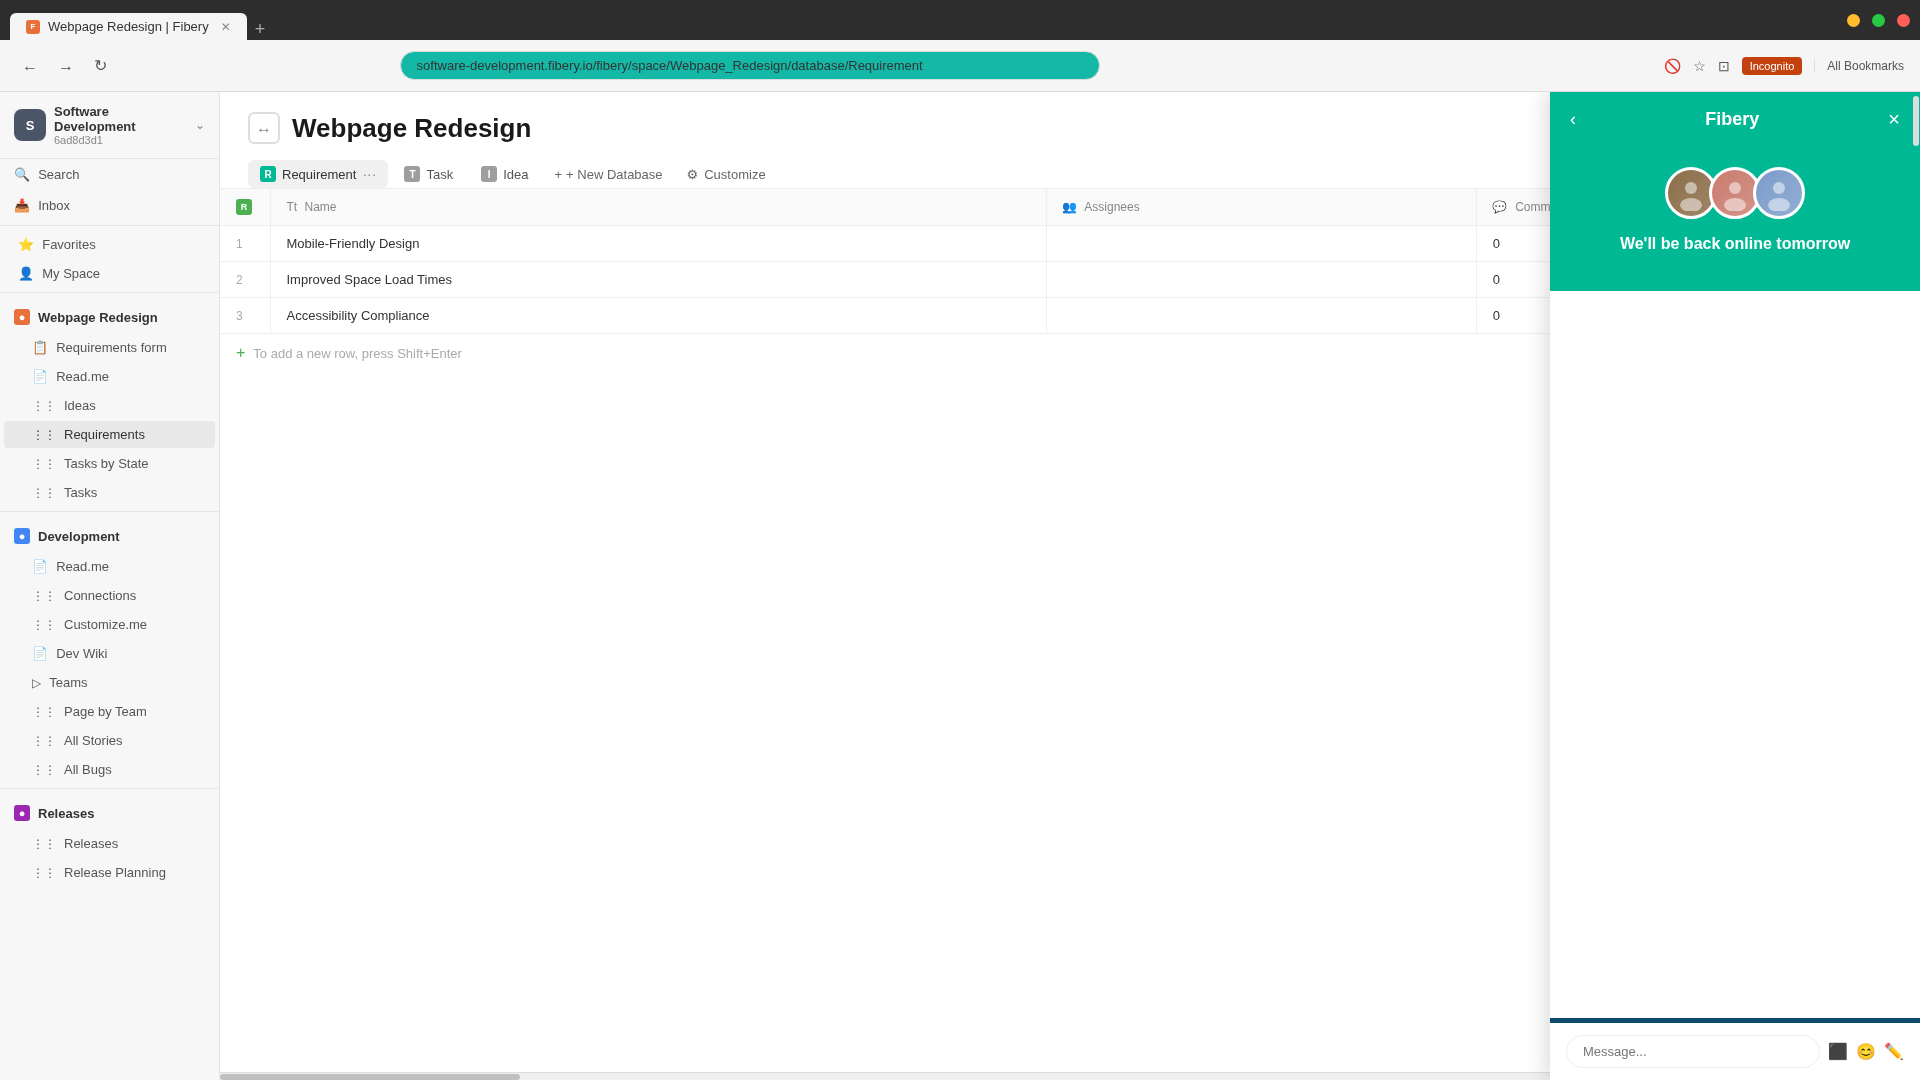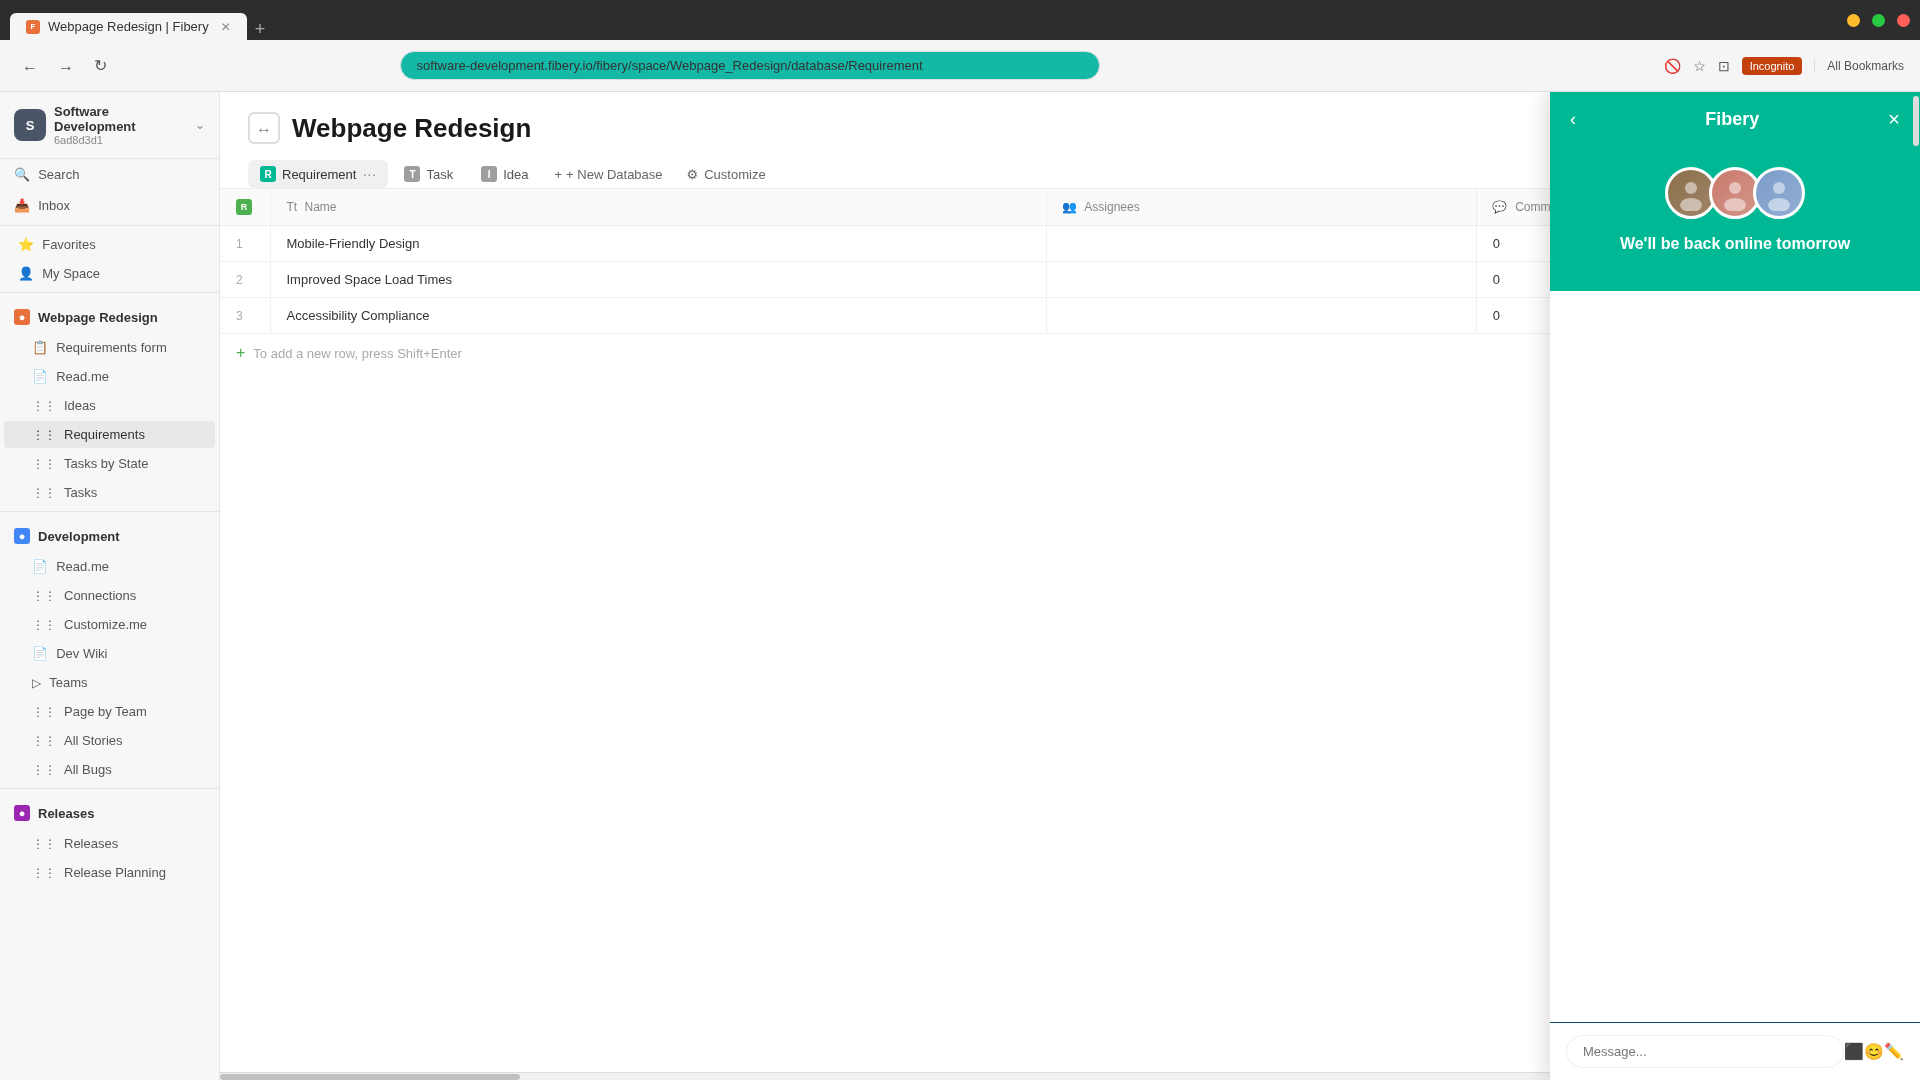--- a/index.html
+++ b/index.html
@@ -91,21 +91,21 @@
     .chat-close { color: white; font-size: 20px; cursor: pointer; background: none; border: none; }
     .chat-hero { background: #00b894; padding: 20px; display: flex; flex-direction: column; align-items: center; padding-bottom: 30px; }
     .chat-avatars { display: flex; gap: -8px; margin-bottom: 16px; }
     .avatar { width: 52px; height: 52px; border-radius: 50%; border: 3px solid white; overflow: hidden; background: #ddd; margin-left: -8px; display: flex; align-items: center; justify-content: center; font-size: 20px; }
     .avatar:first-child { margin-left: 0; background: #8b6f47; }
     .avatar:nth-child(2) { background: #c97b6d; }
     .avatar:nth-child(3) { background: #7b9cc9; }
     .chat-status-title { color: white; font-size: 16px; font-weight: 700; margin-bottom: 8px; }
     .chat-status-text { color: rgba(255,255,255,0.9); font-size: 13px; text-align: center; line-height: 1.5; }
     .chat-body { flex: 1; overflow-y: auto; padding: 16px; }
-    .chat-footer { padding: 12px 16px; border-top: 1px solid #0c4a6e; display: flex; align-items: center; }
+    .chat-footer { padding: 12px 16px; border-top: 5px solid #0c4a6e; display: flex; align-items: center; gap: 8px; }
     .chat-input { flex: 1; border: 1px solid #eee; border-radius: 20px; padding: 8px 16px; font-size: 13px; color: #333; outline: none; }
     .chat-action-btn { color: #888; font-size: 16px; cursor: pointer; background: none; border: none; }
     .bg-green { background: #00b894; }
   </style>
 </head>
 <body>
 
 <div class="browser-chrome">
   <div class="browser-tabs">
     <div class="browser-tab active">

